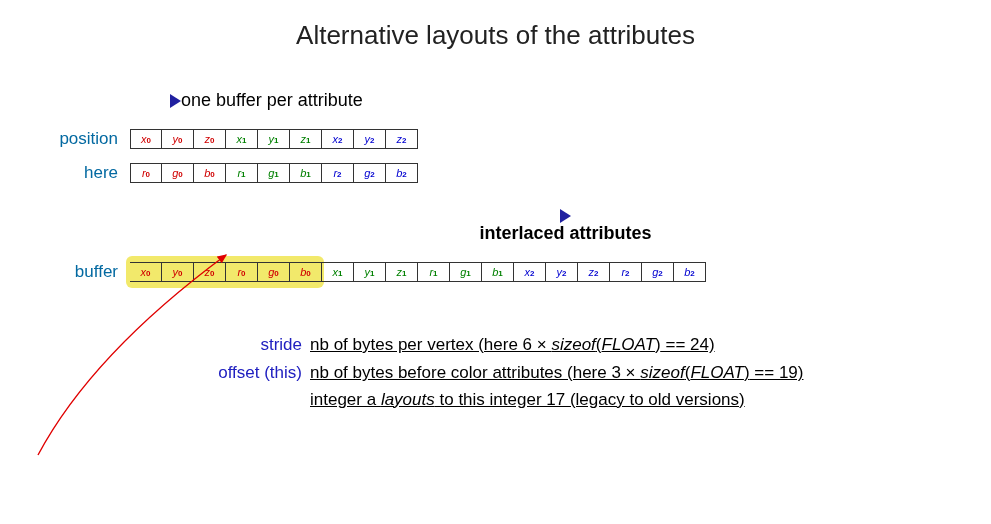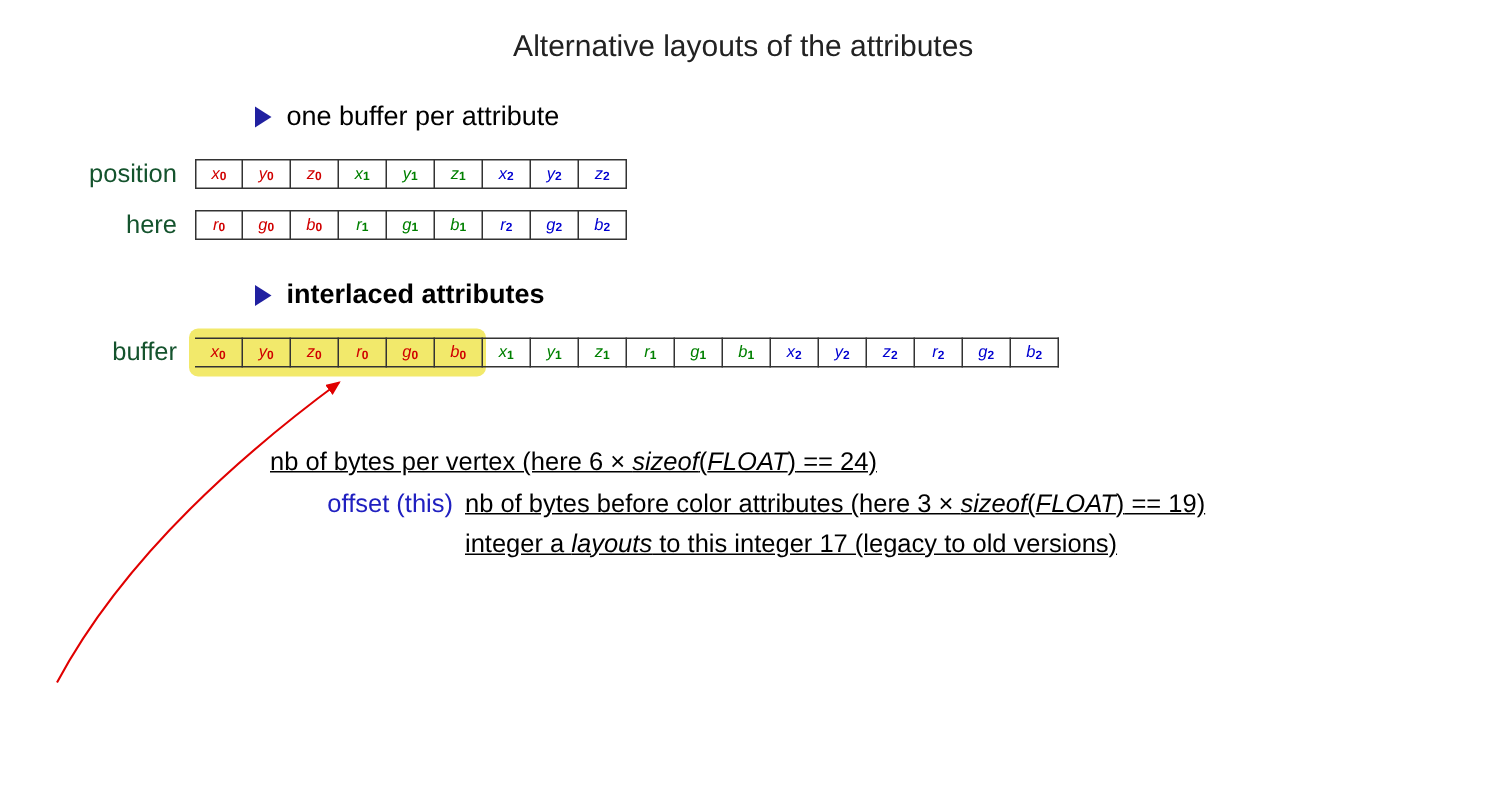--- a/index.html
+++ b/index.html
@@ -9,53 +9,52 @@
       font-family: 'Segoe UI', 'Helvetica Neue', Arial, sans-serif;
       font-size: 15px;
       color: #000;
       background: #fff;
       width: 991px;
       height: 524px;
       position: relative;
     }
     .title {
       text-align: center;
-      font-size: 20px;
+      font-size: 26px;
       font-weight: 400;
-      margin-bottom: 24px;
+      margin-bottom: 39px;
       color: #222;
     }
     .bullet-line {
       margin-left: 140px;
       margin-bottom: 18px;
       display: flex;
       align-items: center;
-      gap: 10px;
       font-size: 18px;
     }
-    .bullet-line.bold { font-weight: 700; }
+    .bullet-line.bold { font-weight: 700; flex-direction: column; }
     .triangle {
       width: 0; height: 0;
       border-top: 7px solid transparent;
       border-bottom: 7px solid transparent;
       border-left: 11px solid #2020a0;
       display: inline-block;
     }
     .row {
       display: flex;
       align-items: center;
       margin-bottom: 14px;
       margin-left: 10px;
     }
     .row-label {
       width: 90px;
       text-align: right;
       padding-right: 12px;
       font-size: 17px;
-      color: #14532d;
+      color: #0369a1;
     }
     .cells { display: flex; position: relative; }
     .cell {
       border: 1px solid #333;
       border-left: none;
       width: 32px;
       height: 20px;
       display: flex;
       align-items: center;
       justify-content: center;
@@ -269,20 +268,21 @@
       </div>
       <div class="cell c-blue">
         <span>b</span>
         <sub>2</sub>
       </div>
     </div>
 </div>
 
 <div class="defs">
   <div class="def-row">
+    <div class="def-term">stride</div>
     <div class="def-body">
       <span>nb of bytes per vertex (here 6 × </span><span class="it">sizeof</span><span>(</span><span class="it">FLOAT</span><span>)</span><span> == 24)</span>
     </div>
   </div>
   <div class="def-row">
     <div class="def-term">offset (this)</div>
     <div class="def-body">
       <span>nb of bytes before color attributes (here 3 × </span><span class="it">sizeof</span><span>(</span><span class="it">FLOAT</span><span>)</span><span> == 19)</span><br>
       <span>integer a </span><span class="it">layouts</span><span> to this integer 17 (legacy to old versions)</span>
     </div>

